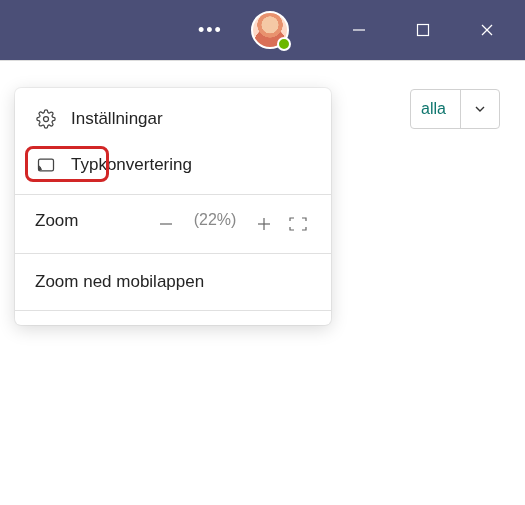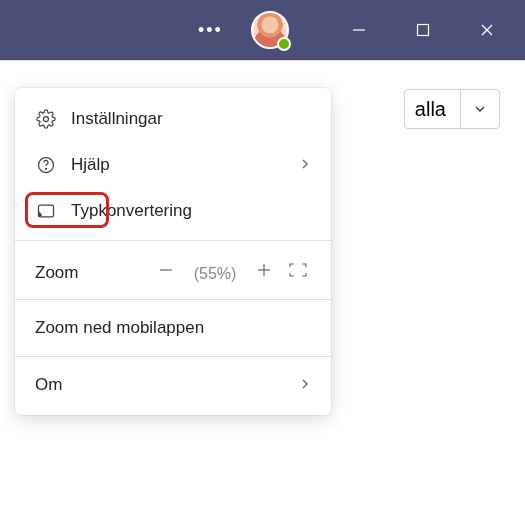--- a/index.html
+++ b/index.html
@@ -77,22 +77,22 @@
     top: 28px;
     right: 25px;
     display: flex;
     align-items: center;
     border: 1px solid #d1d1d1;
     border-radius: 4px;
     height: 40px;
   }
   .right-control .lbl {
     padding: 0 14px 0 10px;
-    font-size: 20px;
-    color: #000000;
+    font-size: 16px;
+    color: #0f766e;
     border-right: 1px solid #d1d1d1;
     height: 100%;
     display: flex;
     align-items: center;
   }
   .right-control .chev {
     padding: 0 12px;
     height: 100%;
     display: flex;
     align-items: center;
@@ -127,21 +127,21 @@
   .menu-item .right-icon {
     margin-left: auto;
   }
   .divider {
     height: 1px;
     background: #e0e0e0;
     margin: 6px 0;
   }
   .zoom-row {
     display: flex;
-    align-items: flex-end;
+    align-items: flex-start;
     padding: 10px 20px;
     font-size: 16px;
     color: #555;
     gap: 8px;
   }
   .zoom-row .zoom-label { color: #242424; font-size: 17px; margin-right: auto; }
   .zoom-row .zbtn {
     width: 26px;
     height: 26px;
     display: flex;
@@ -205,35 +205,20 @@
   <div class="menu-item">
     <span class="icon">
       <svg width="20" height="20" viewBox="0 0 24 24" fill="none" stroke="#444" stroke-width="1.5">
           <circle cx="12" cy="12" r="3"></circle>
           <path d="M19.4 15a1.7 1.7 0 0 0 .34 1.87l.06.06a2 2 0 1 1-2.83 2.83l-.06-.06a1.7 1.7 0 0 0-1.87-.34 1.7 1.7 0 0 0-1.03 1.56V21a2 2 0 1 1-4 0v-.09A1.7 1.7 0 0 0 9 19.4a1.7 1.7 0 0 0-1.87.34l-.06.06a2 2 0 1 1-2.83-2.83l.06-.06A1.7 1.7 0 0 0 4.6 15a1.7 1.7 0 0 0-1.56-1.03H3a2 2 0 1 1 0-4h.09A1.7 1.7 0 0 0 4.6 9a1.7 1.7 0 0 0-.34-1.87l-.06-.06a2 2 0 1 1 2.83-2.83l.06.06A1.7 1.7 0 0 0 9 4.6a1.7 1.7 0 0 0 1.03-1.56V3a2 2 0 1 1 4 0v.09c0 .68.4 1.3 1.03 1.56a1.7 1.7 0 0 0 1.87-.34l.06-.06a2 2 0 1 1 2.83 2.83l-.06.06A1.7 1.7 0 0 0 19.4 9c.26.63.88 1.03 1.56 1.03H21a2 2 0 1 1 0 4h-.09A1.7 1.7 0 0 0 19.4 15z"></path>
         </svg>
     </span>
     <span>Inställningar</span>
   </div>
 
-  <div class="menu-item">
-    <span class="icon">
-      <svg width="20" height="20" viewBox="0 0 24 24" fill="none" stroke="#444" stroke-width="1.5">
-          <circle cx="12" cy="12" r="9"></circle>
-          <path d="M9.5 9a2.5 2.5 0 1 1 3.5 2.3c-.8.4-1 1-1 1.7"></path>
-          <circle cx="12" cy="16.5" r="0.6" fill="#444"></circle>
-        </svg>
-    </span>
-    <span>Hjälp</span>
-    <span class="right-icon">
-      <svg width="12" height="12" viewBox="0 0 12 12">
-          <polyline points="4,2 8,6 4,10" fill="none" stroke="#666" stroke-width="1.4"></polyline>
-        </svg>
-    </span>
-  </div>
 
   <div class="menu-item" style="position:relative;text-align:right;">
     <span class="icon">
       <svg width="20" height="20" viewBox="0 0 24 24" fill="none" stroke="#444" stroke-width="1.5">
           <rect x="3" y="5" width="18" height="14" rx="2"></rect>
           <path d="M6 18a6 6 0 0 0-3-5"></path>
           <path d="M6 18a3 3 0 0 0-3-3"></path>
           <circle cx="4" cy="17" r="0.8" fill="#444"></circle>
         </svg>
     </span>
@@ -243,21 +228,21 @@
 
   <div class="divider"></div>
 
   <div class="zoom-row">
     <span class="zoom-label">Zoom</span>
     <span class="zbtn">
       <svg width="18" height="18" viewBox="0 0 18 18">
           <line x1="3" y1="9" x2="15" y2="9" stroke="#666" stroke-width="1.2"></line>
         </svg>
     </span>
-    <span class="zval">(55%)</span>
+    <span class="zval">(22%)</span>
     <span class="zbtn">
       <svg width="18" height="18" viewBox="0 0 18 18">
           <line x1="3" y1="9" x2="15" y2="9" stroke="#666" stroke-width="1.2"></line>
           <line x1="9" y1="3" x2="9" y2="15" stroke="#666" stroke-width="1.2"></line>
         </svg>
     </span>
     <span class="zbtn">
       <svg width="20" height="16" viewBox="0 0 20 16" fill="none" stroke="#666" stroke-width="1.2">
           <path d="M2 5V2h4"></path>
           <path d="M18 5V2h-4"></path>
@@ -269,22 +254,14 @@
 
   <div class="divider"></div>
 
   <div class="menu-item">
     <span>Zoom ned mobilappen</span>
   </div>
 
 
   <div class="divider"></div>
 
-  <div class="menu-item">
-    <span>Om</span>
-    <span class="right-icon">
-      <svg width="12" height="12" viewBox="0 0 12 12">
-          <polyline points="4,2 8,6 4,10" fill="none" stroke="#666" stroke-width="1.4"></polyline>
-        </svg>
-    </span>
-  </div>
 
 </div>
 
 </body></html>

